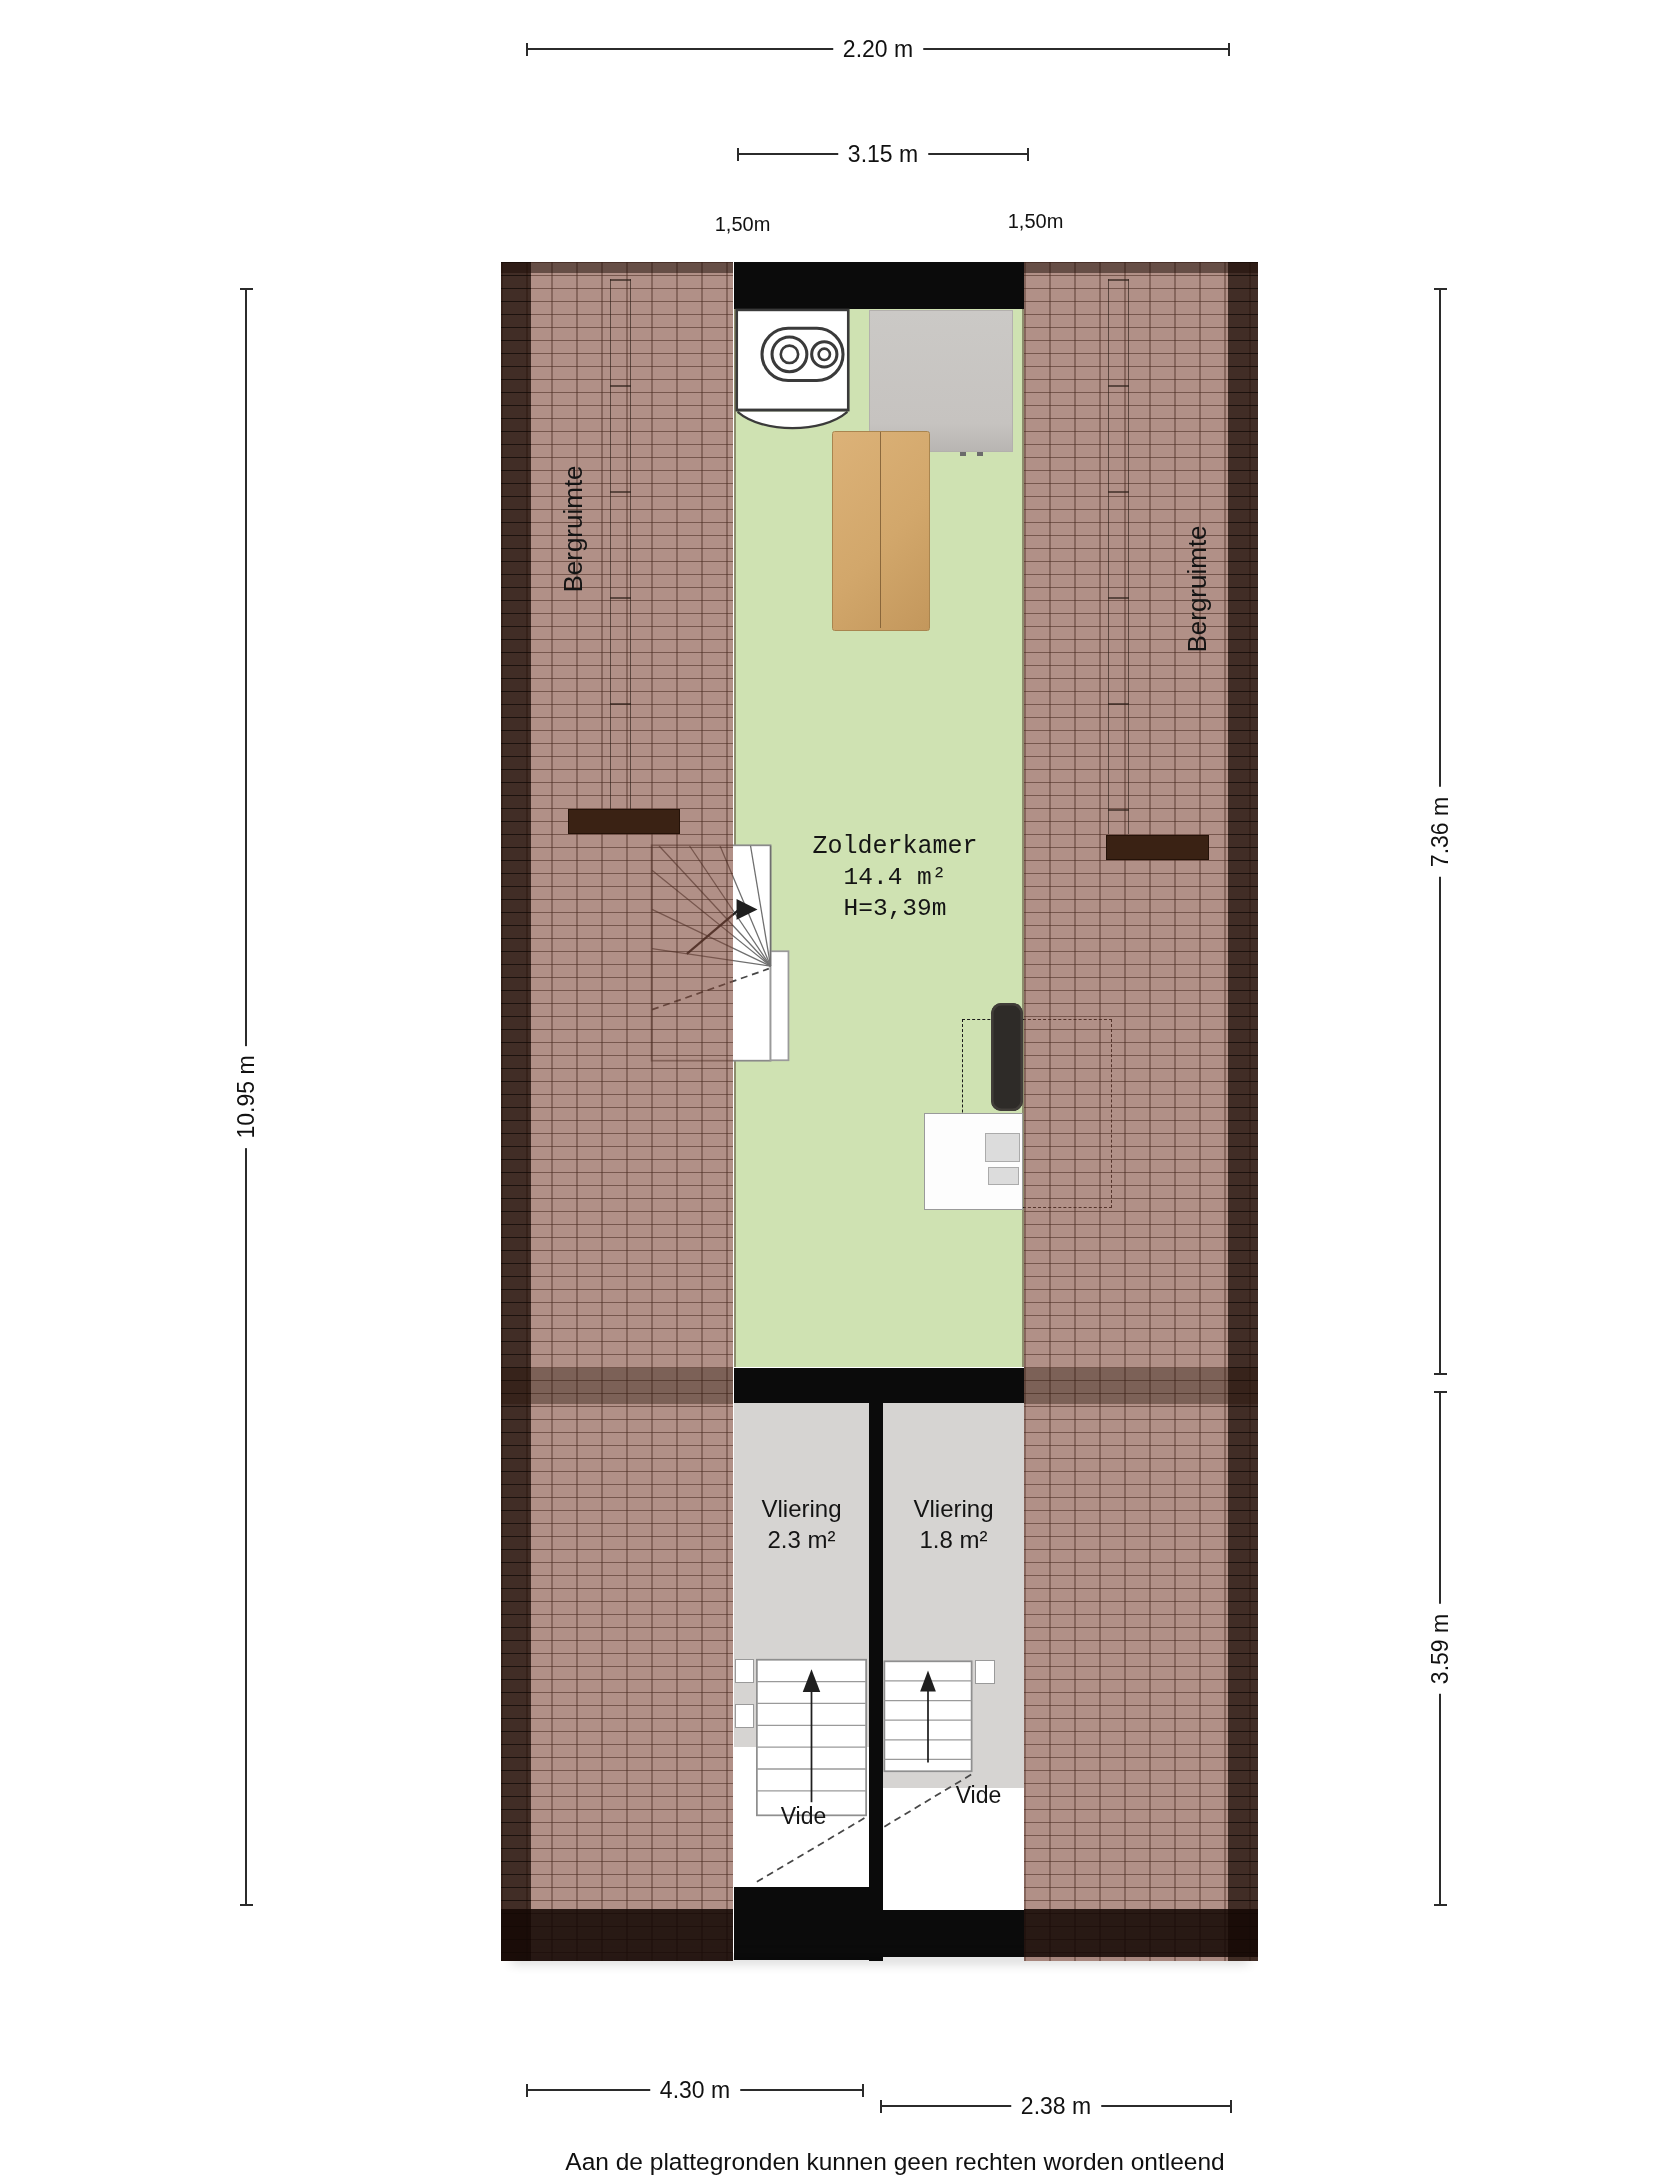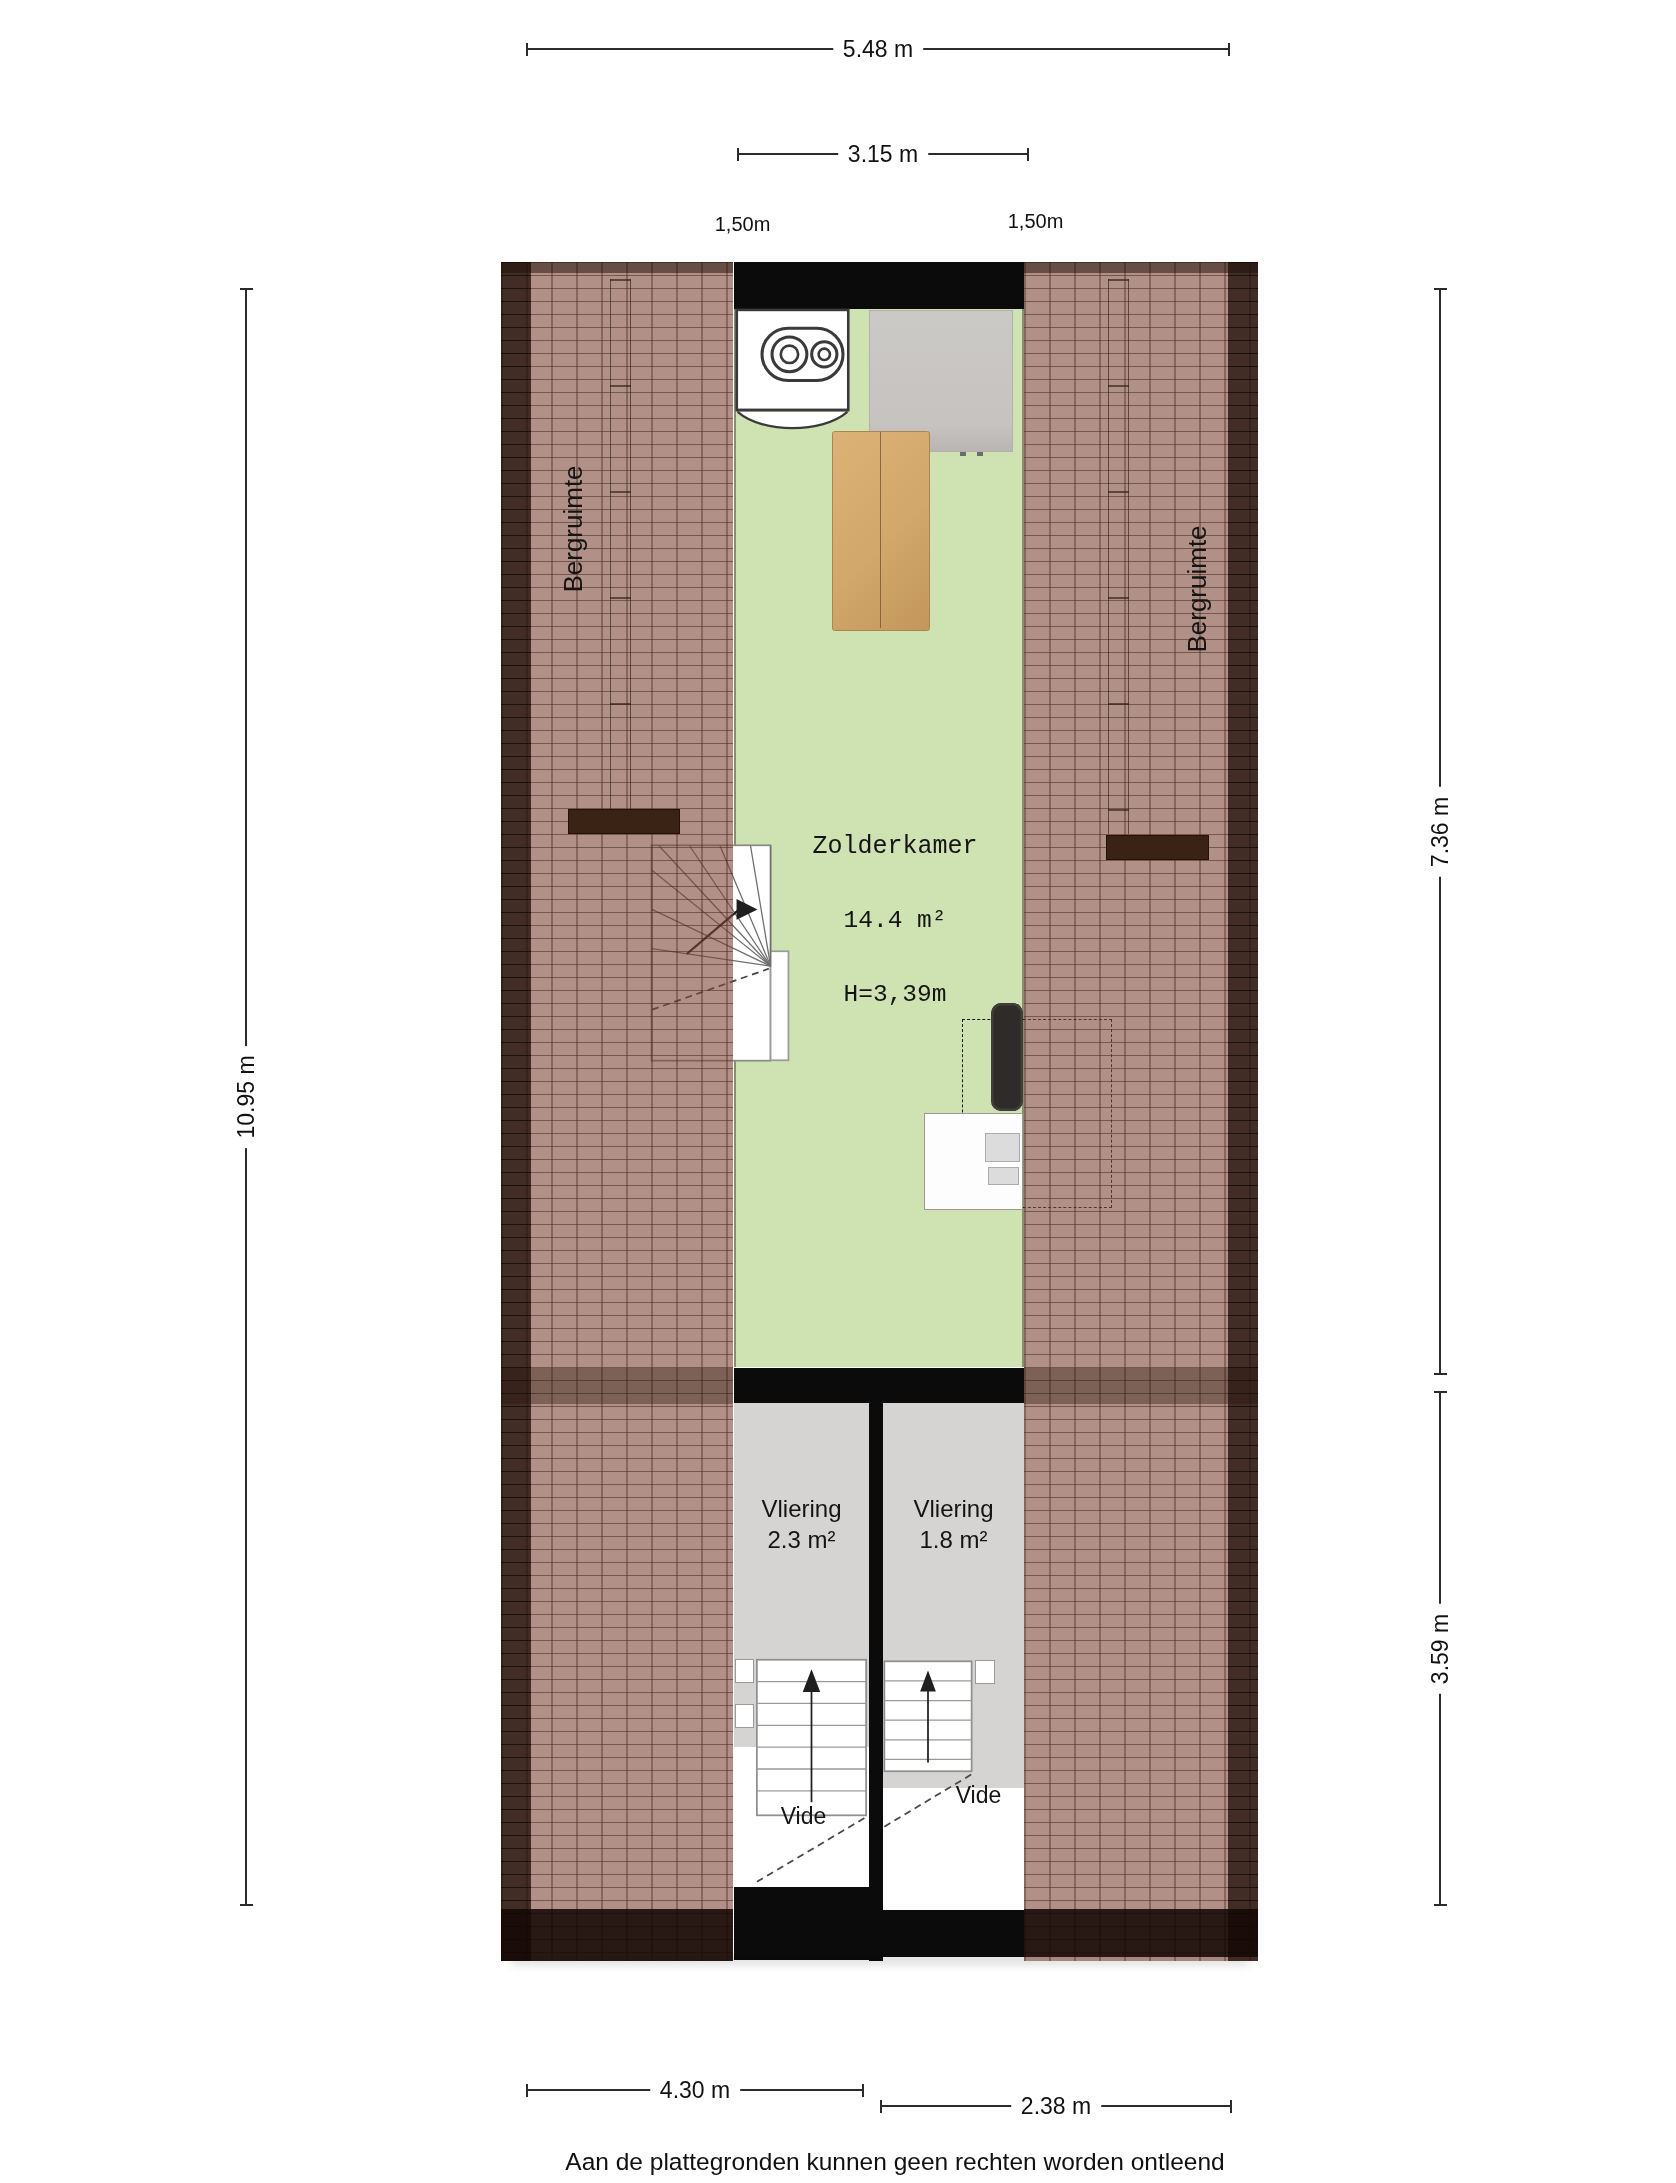--- a/index.html
+++ b/index.html
@@ -50,21 +50,21 @@
     border:0.9px solid #a9854f;border-radius:2.6px;box-sizing:border-box;}
   .table-seam{background:rgba(120,88,48,.8);}
   .desk{background:#fdfdfd;border:1.3px solid #9a9a9a;box-sizing:border-box;}
   .desk-item{background:#dcdcdc;border:0.9px solid #ababab;box-sizing:border-box;}
   .chair{background:#2e2b28;border-radius:10.5px;box-shadow:inset 0 0 0 2.6px #413d39;}
   .dormer-dashed{border:1.7px dashed #1b1b1b;box-sizing:border-box;}
   .rail-sq{background:#fff;border:1.3px solid #9a9a9a;box-sizing:border-box;}
 
   
   .room-label{font-size:25px;line-height:31px;text-align:center;color:#141414;}
-  .room-label .sub{font-size:24.5px;margin-top:43px;}
+  .room-label .sub{font-size:24.5px;}
   .small-room-label{font-size:24px;line-height:31px;text-align:center;color:#141414;}
   .vide-label{font-size:23px;text-align:center;color:#141414;}
   .rot-label{transform:translate(-50%,-50%) rotate(-90deg);font-size:26px;color:#141414;white-space:nowrap;}
 
   
   .h-dim{height:26px;}
   .h-dim .line{position:absolute;left:0;right:0;top:12.2px;height:1.7px;background:#2b2b2b;}
   .h-dim .tick{position:absolute;top:6.5px;width:1.7px;height:13px;background:#2b2b2b;}
   .h-dim .tick.t0{left:0;} .h-dim .tick.t1{right:0;}
   .h-dim .lbl{position:absolute;left:50%;top:50%;transform:translate(-50%,-50%);
@@ -216,21 +216,21 @@
   <div>1.8 m²</div>
 </div>
 
 <div class="abs vide-label" style="left:738px;top:1803px;width:131px;">Vide</div>
 <div class="abs vide-label" style="left:913px;top:1782px;width:131px;">Vide</div>
 
 <div class="abs h-dim" style="left:526px;top:36px;width:704px;">
   <div class="line"></div>
     <div class="tick t0"></div>
     <div class="tick t1"></div>
-  <span class="lbl">5.48 m</span>
+  <span class="lbl">2.20 m</span>
 </div>
 
 <div class="abs h-dim" style="left:737px;top:141px;width:292px;">
   <div class="line"></div>
     <div class="tick t0"></div>
     <div class="tick t1"></div>
   <span class="lbl">3.15 m</span>
 </div>
 
 <div class="abs free-dim" style="left:677px;top:213px;width:131px;">1,50m</div>

